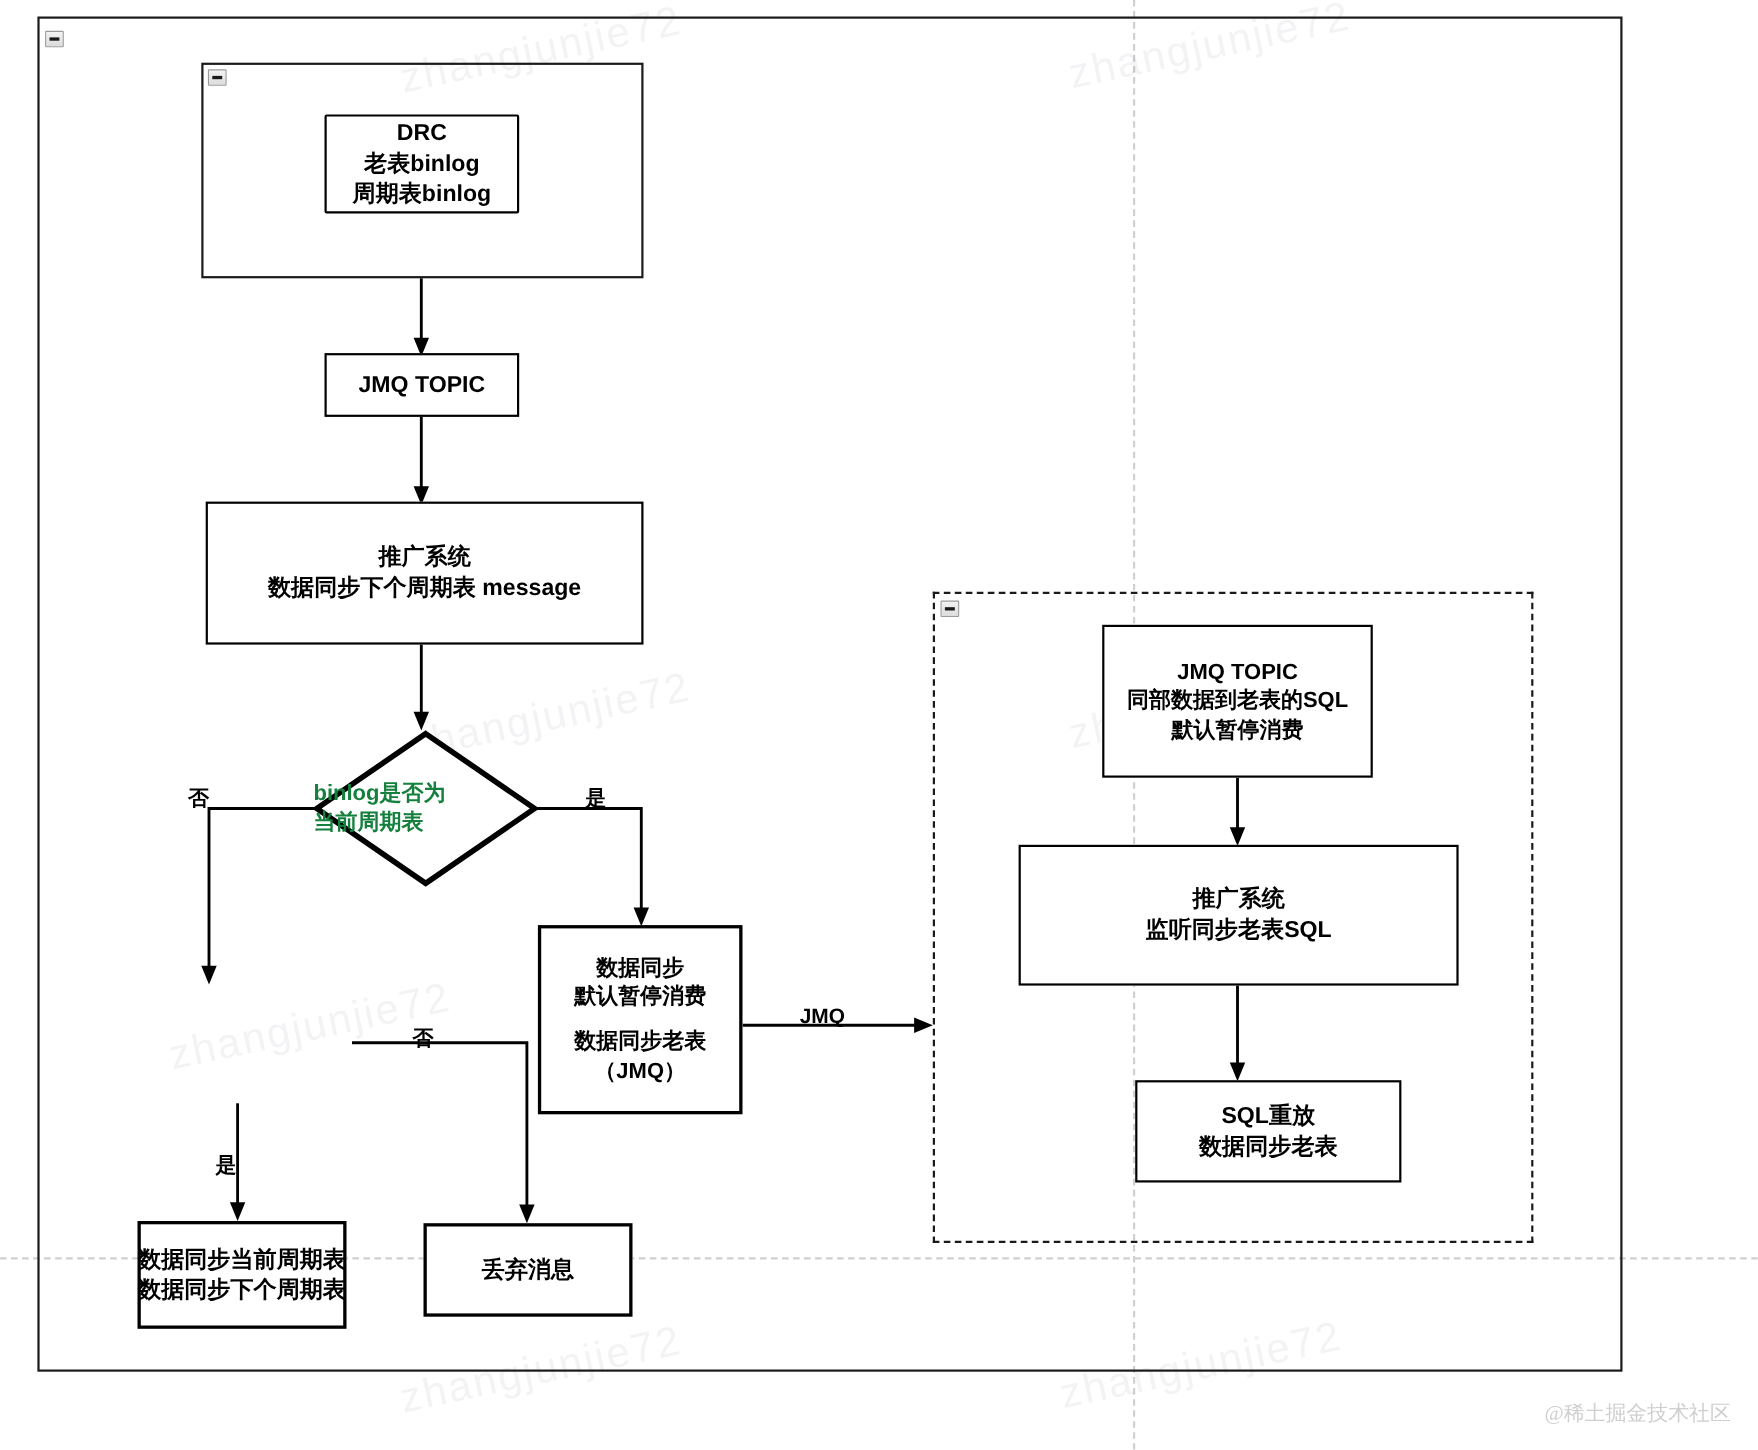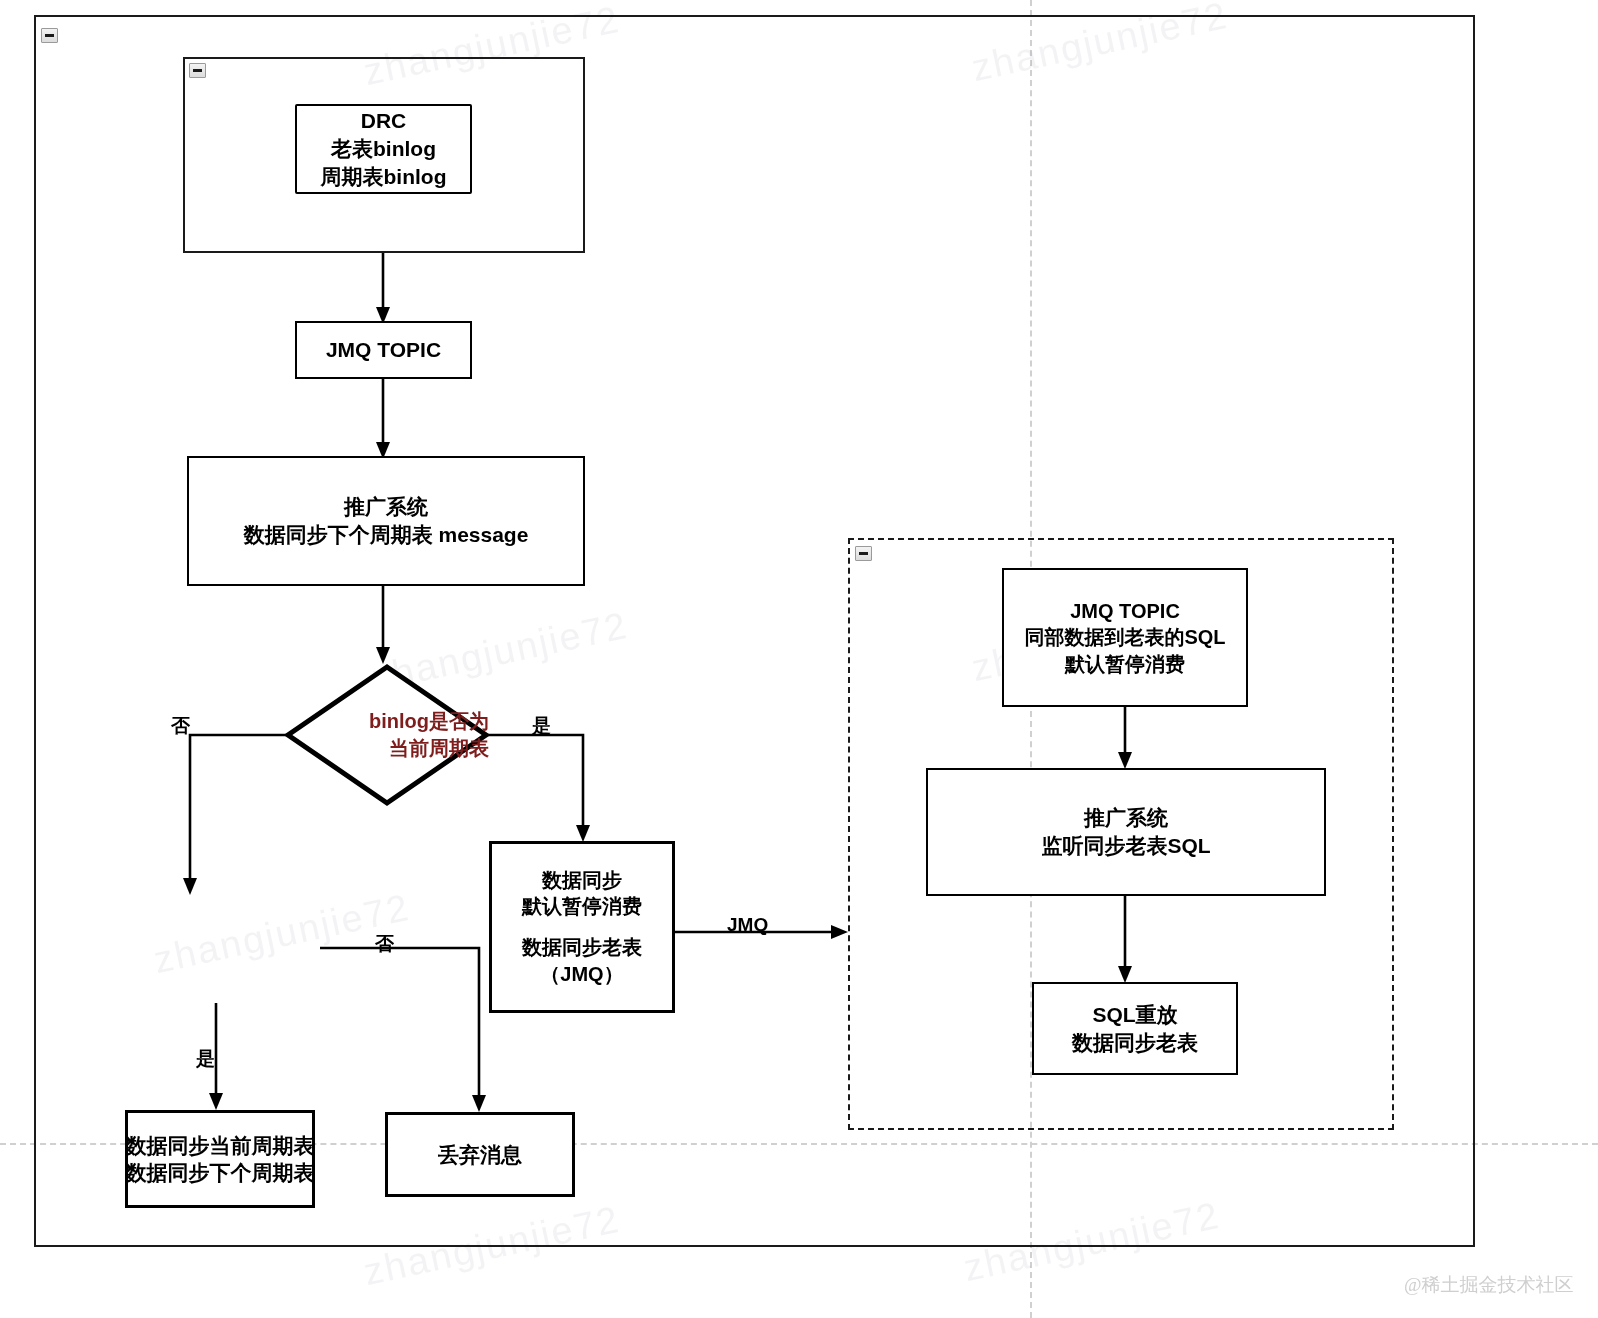--- a/index.html
+++ b/index.html
@@ -85,22 +85,22 @@
   }
 
   
   .diamond-wrap { position: absolute; }
   .diamond-wrap svg { position: absolute; left: 0; top: 0; overflow: visible; }
   .diamond-label {
     position: absolute;
     left: 0; top: 0;
     width: 100%; height: 100%;
     display: flex; flex-direction: column;
-    align-items: flex-end; justify-content: center;
-    font-weight: 700; color: #7f1d1d;
+    align-items: flex-start; justify-content: center;
+    font-weight: 700; color: #15803d;
     line-height: 1.33;
     text-align: center;
     pointer-events: none;
   }
 
   
   .conn { position: absolute; left: 0; top: 0; overflow: visible; }
   .conn line, .conn path, .conn polyline {
     stroke: #000; stroke-width: 2.6; fill: none;
   }
@@ -240,21 +240,21 @@
     <span class="ln">JMQ TOPIC</span>
     <span class="ln">同部数据到老表的SQL</span>
     <span class="ln">默认暂停消费</span>
   </div>
 
   <div class="node thin fs21" style="left:926px; top:768px; width:400px; height:128px;">
     <span class="ln">推广系统</span>
     <span class="ln">监听同步老表SQL</span>
   </div>
 
-  <div class="node thin fs21" style="left:1032px; top:982px; width:206px; height:93px;">
+  <div class="node thin fs21" style="left:1032px; top:982px; width:242px; height:93px;">
     <span class="ln">SQL重放</span>
     <span class="ln">数据同步老表</span>
   </div>
 
   <div class="diamond-wrap" style="left:285px; top:664px; width:204px; height:142px;">
     <svg width="204" height="142" viewBox="0 0 204 142">
       <polygon points="102,3 201,71 102,139 3,71" fill="#ffffff" stroke="#000000" stroke-width="5"></polygon>
     </svg>
     <div class="diamond-label fs20">
       <span class="ln">binlog是否为</span>

